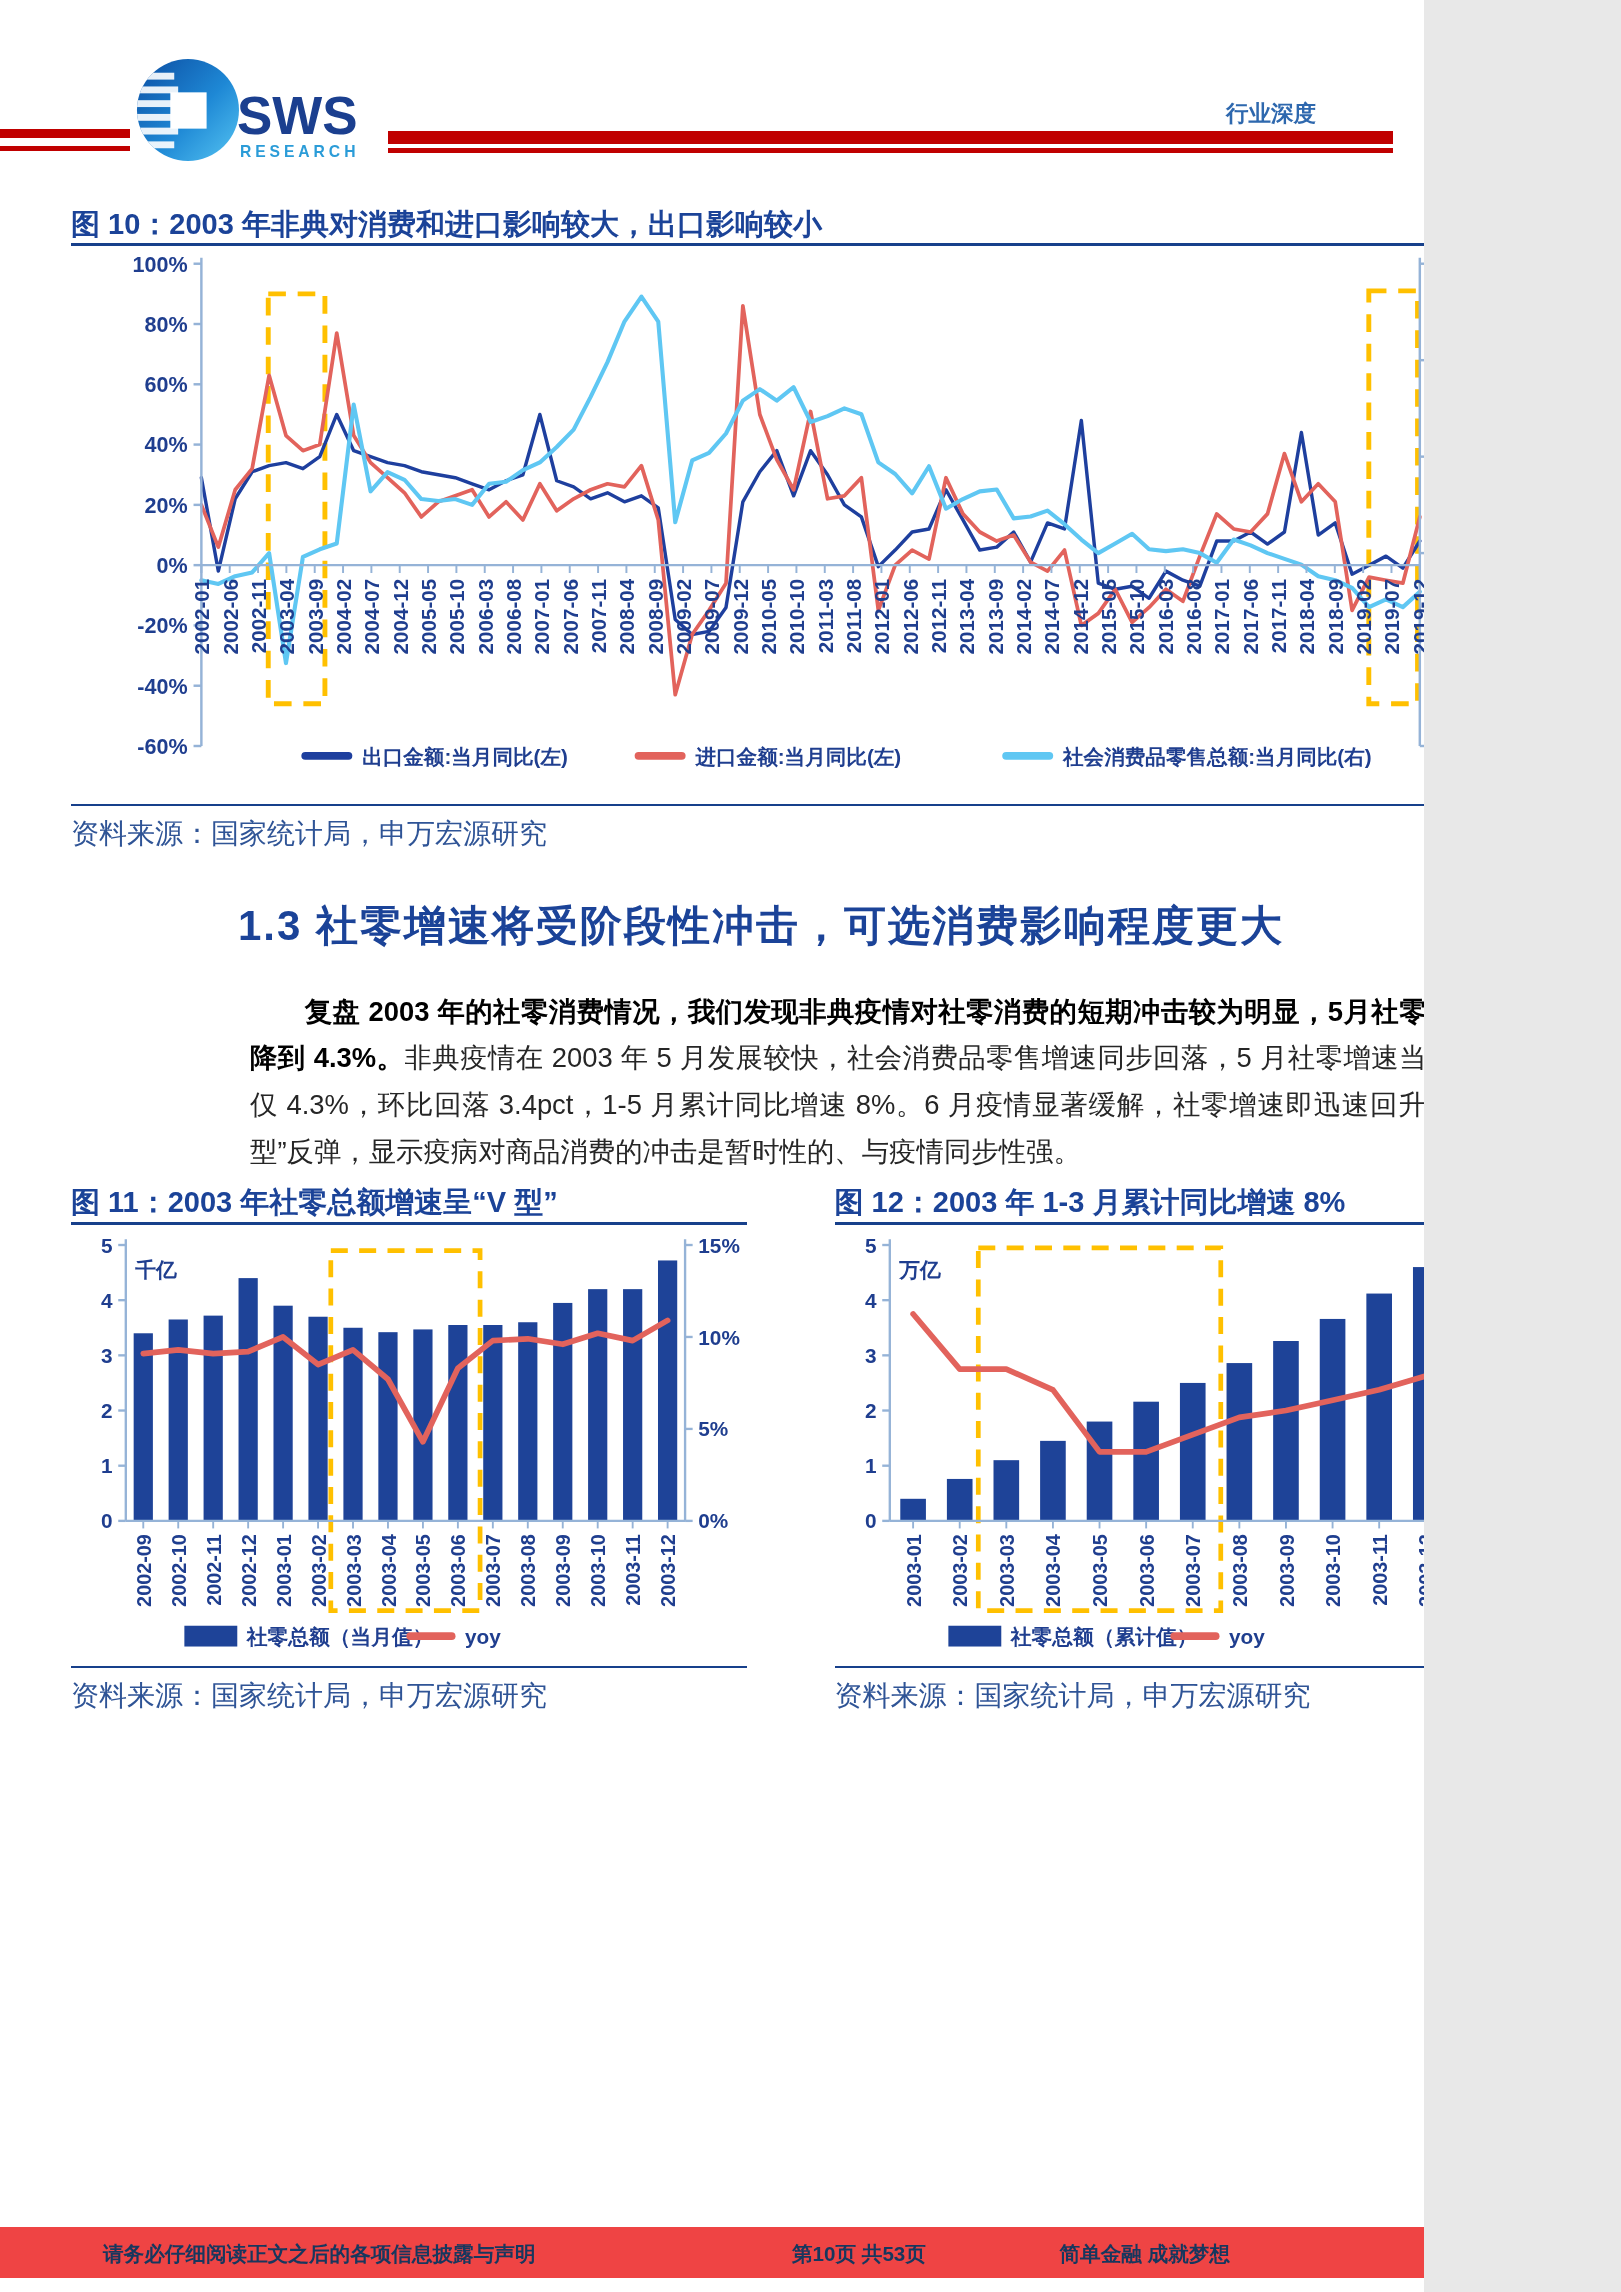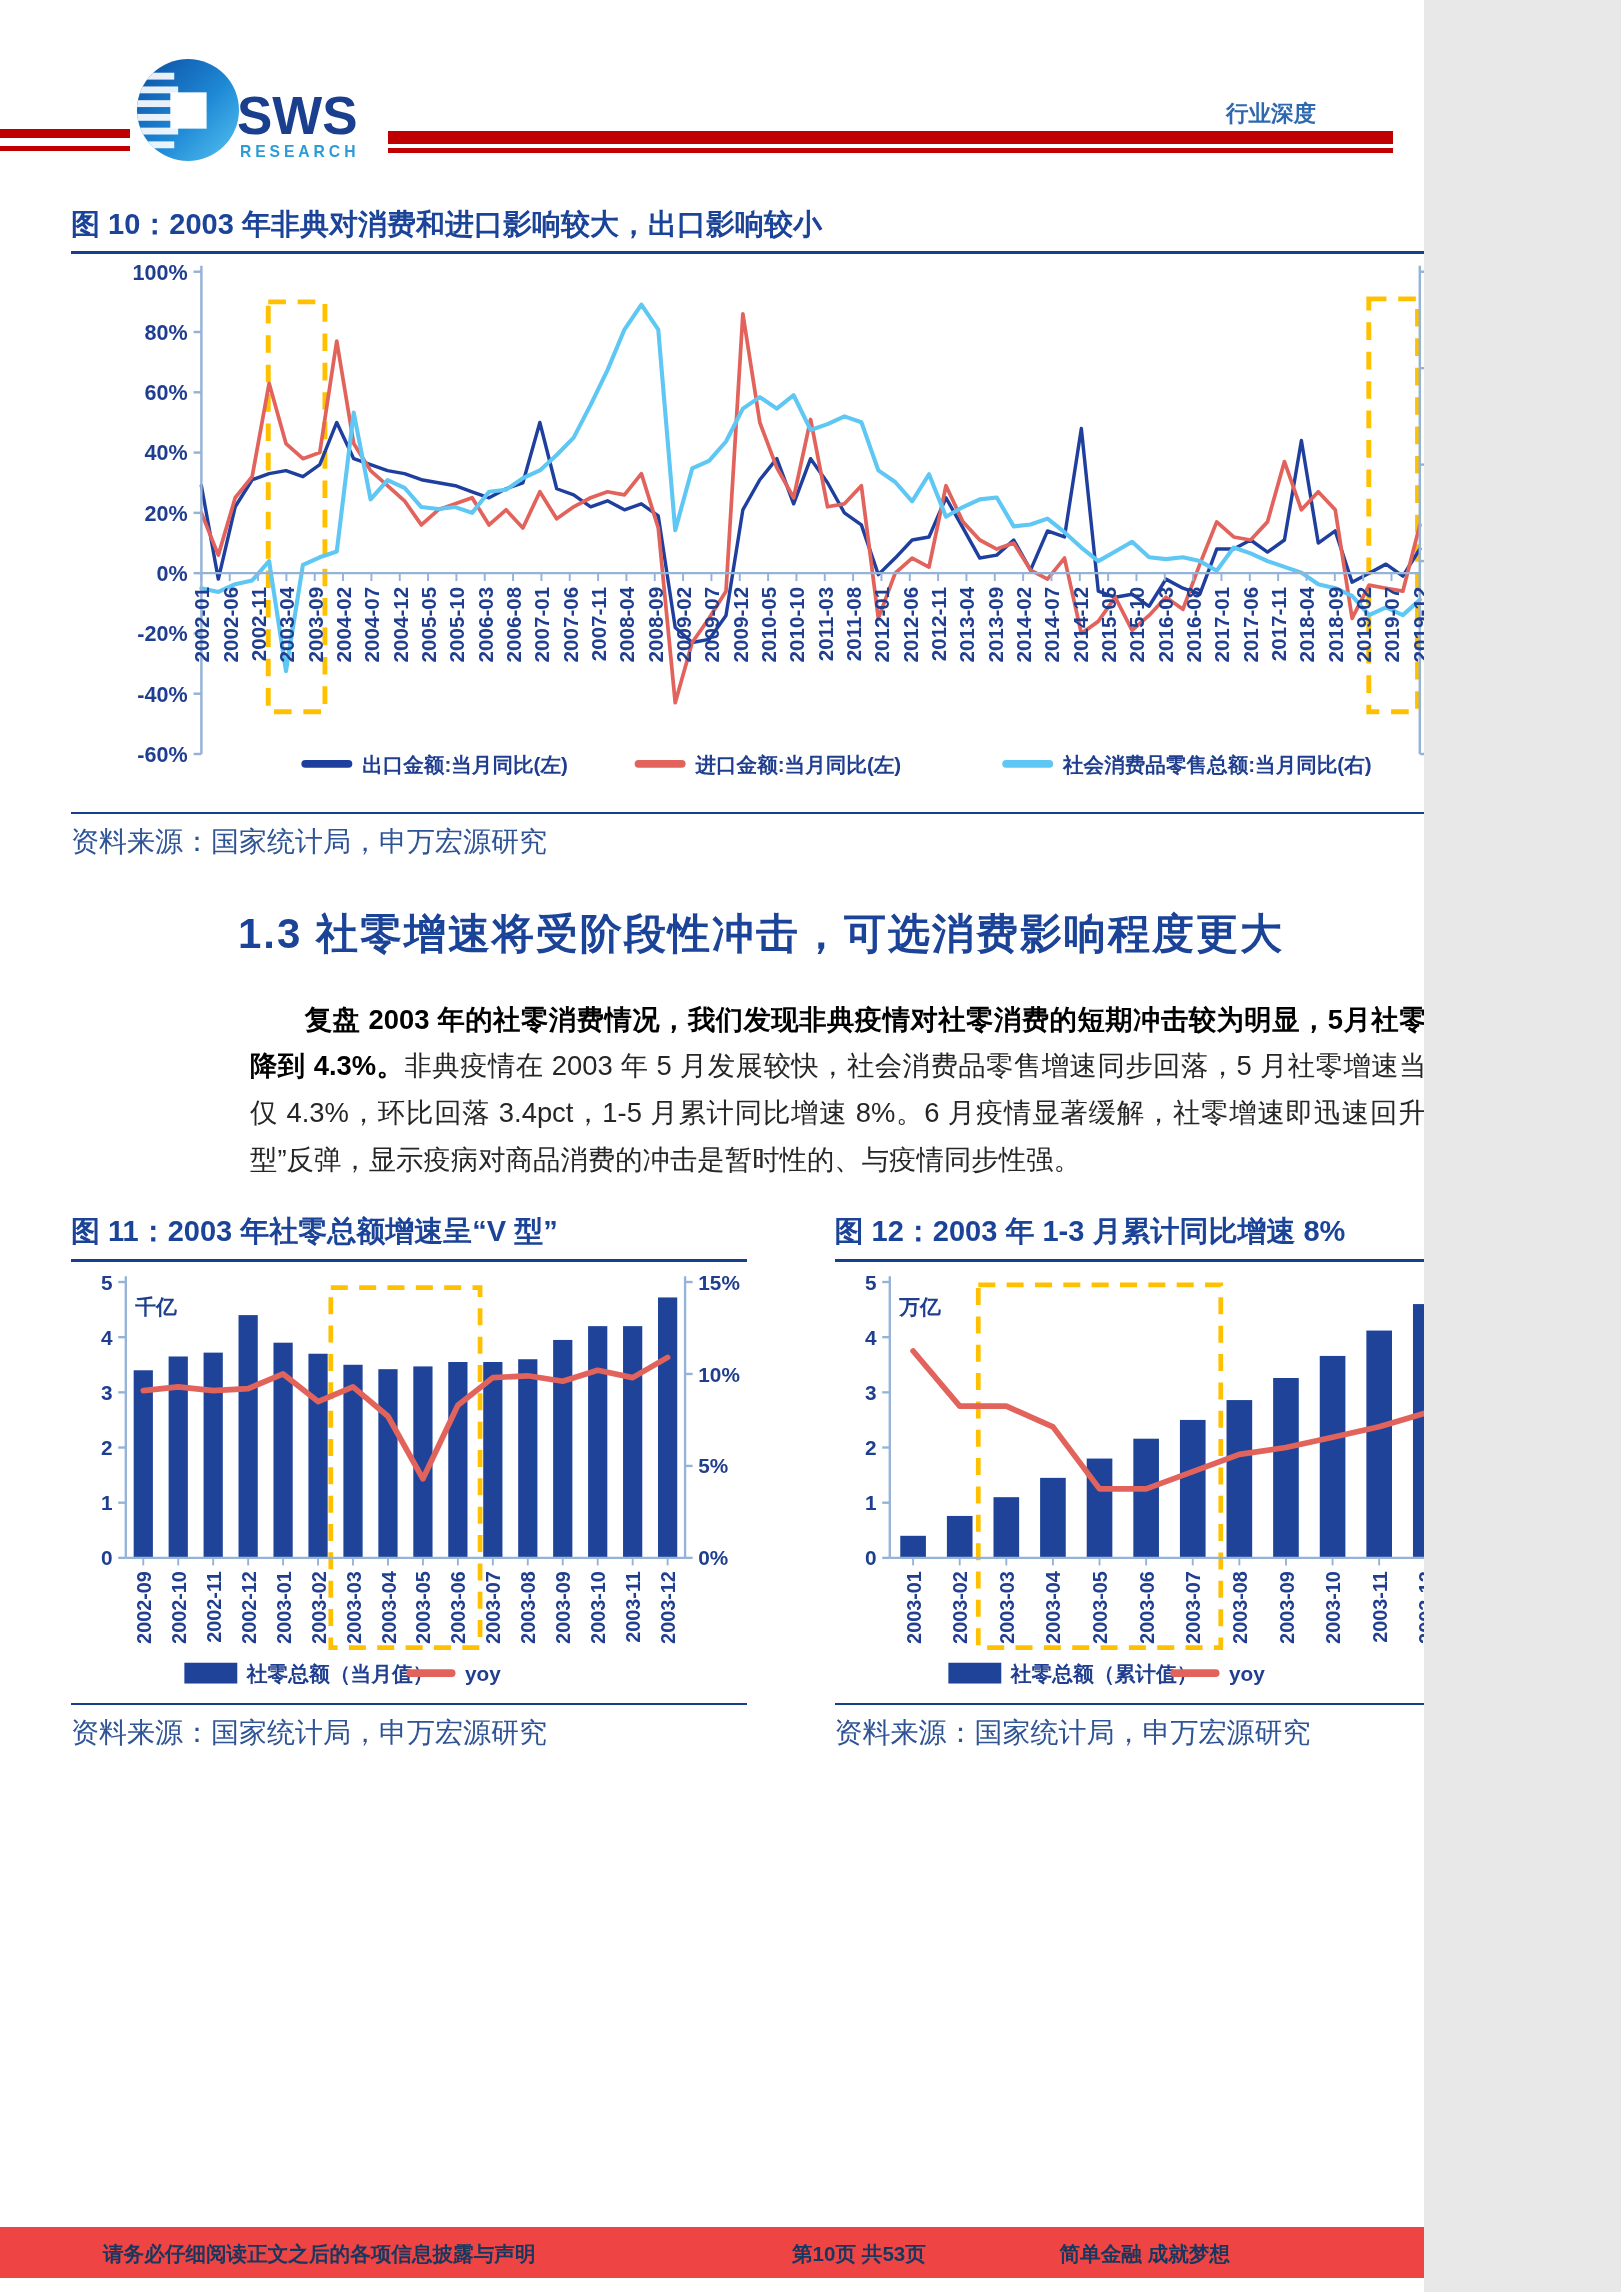--- a/index.html
+++ b/index.html
@@ -9,30 +9,30 @@
   .logo{position:absolute;left:135px;top:51px;}
   .pagetype{position:absolute;right:108px;top:98px;font-size:22.5px;color:#2E68AE;font-weight:600;}
   .rb{position:absolute;background:#C00000;}
   .rb1{left:0;top:129px;width:130px;height:8.8px;}
   .rb2{left:0;top:146px;width:130px;height:4.9px;}
   .rb3{left:388px;top:131px;right:31px;height:12.7px;}
   .rb4{left:388px;top:148px;right:31px;height:4.9px;}
   
   .main{position:absolute;left:71px;top:0;width:1439px;}
   .fig-title{font-size:29px;font-weight:bold;color:#1B4398;border-bottom:3.9px solid #17408B;
-             padding-bottom:10px;line-height:1.15;}
+             padding-bottom:2px;line-height:1.15;}
   .fig10-title{margin-top:208px;}
   .chart-host{margin-top:3.9px;}
   .src{border-top:2.9px solid #17408B;margin-top:2px;padding-top:8.8px;font-size:28px;color:#2F5496;}
   .section-heading{margin:45px 0 0 167px;font-size:42px;font-weight:bold;
                    color:#1B4398;letter-spacing:2px;}
   .para{margin:35px 0 0 179px;font-size:27.4px;line-height:1.7;text-align:justify;color:#262626;
         text-indent:2em;}
   .para b{color:#000;}
-  .fig-row{display:flex;gap:88px;margin-top:32px;}
+  .fig-row{display:flex;gap:88px;margin-top:11px;}
   .fig-col{flex:1;min-width:0;}
   .fig-col .src{margin-top:7.8px;}
   .para2{margin-top:98px;}
   
   .footer{position:absolute;left:0;top:2227px;width:100%;height:51px;background:#ef4444;}
   .footer span{position:absolute;top:12.7px;font-size:20.6px;font-weight:600;color:#17375E;white-space:nowrap;}
   .f-left{left:103px;} .f-center{left:792px;} .f-right{right:194px;}
   svg{display:block;}
 </style>
 </head>

